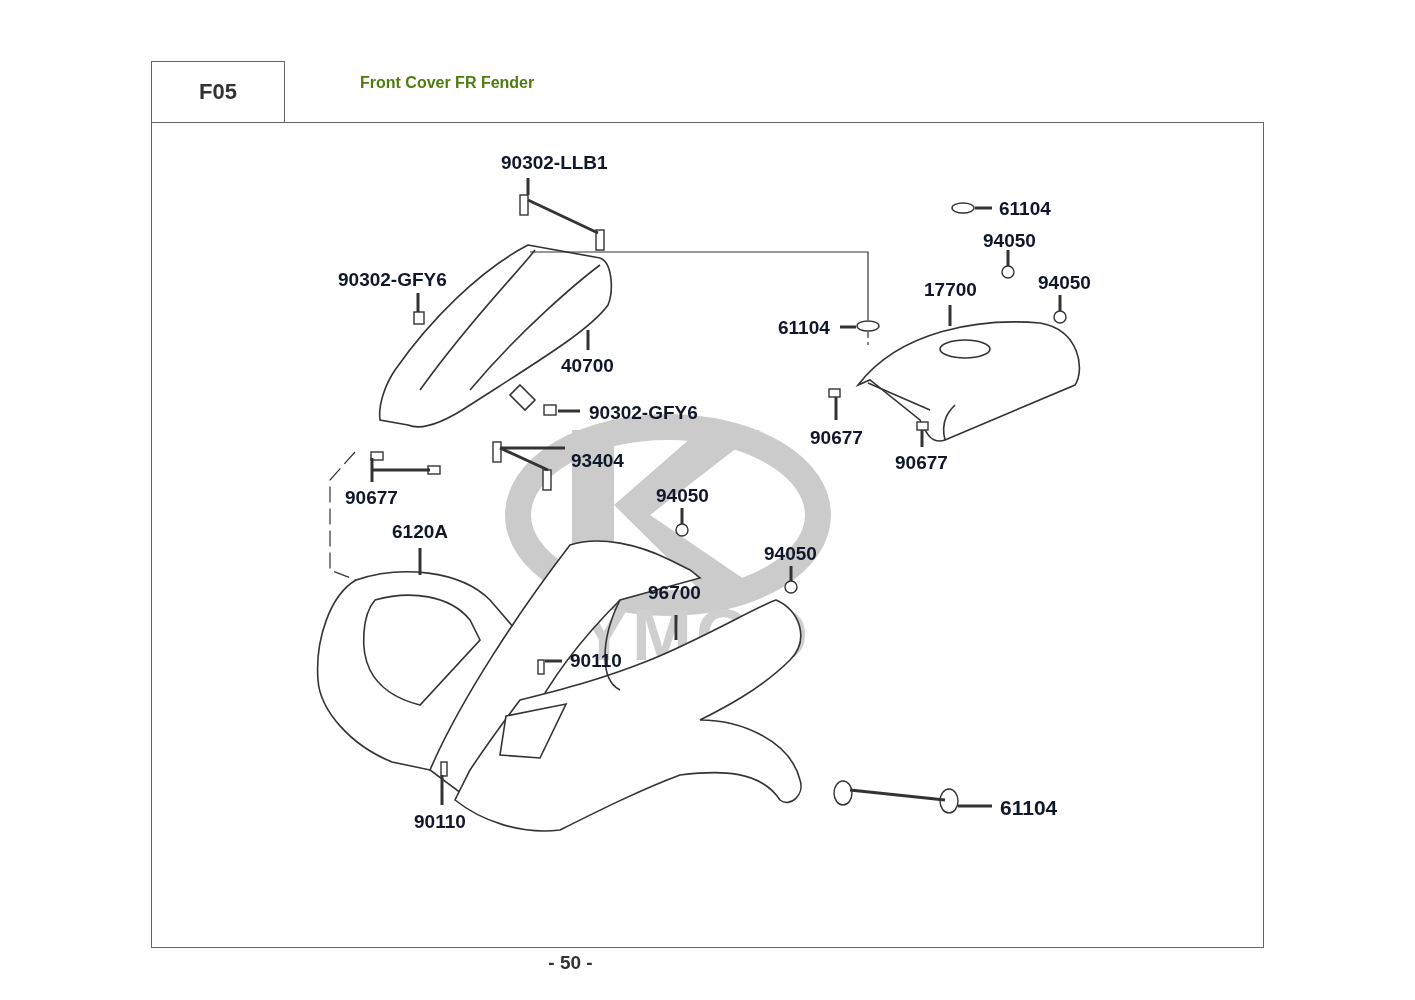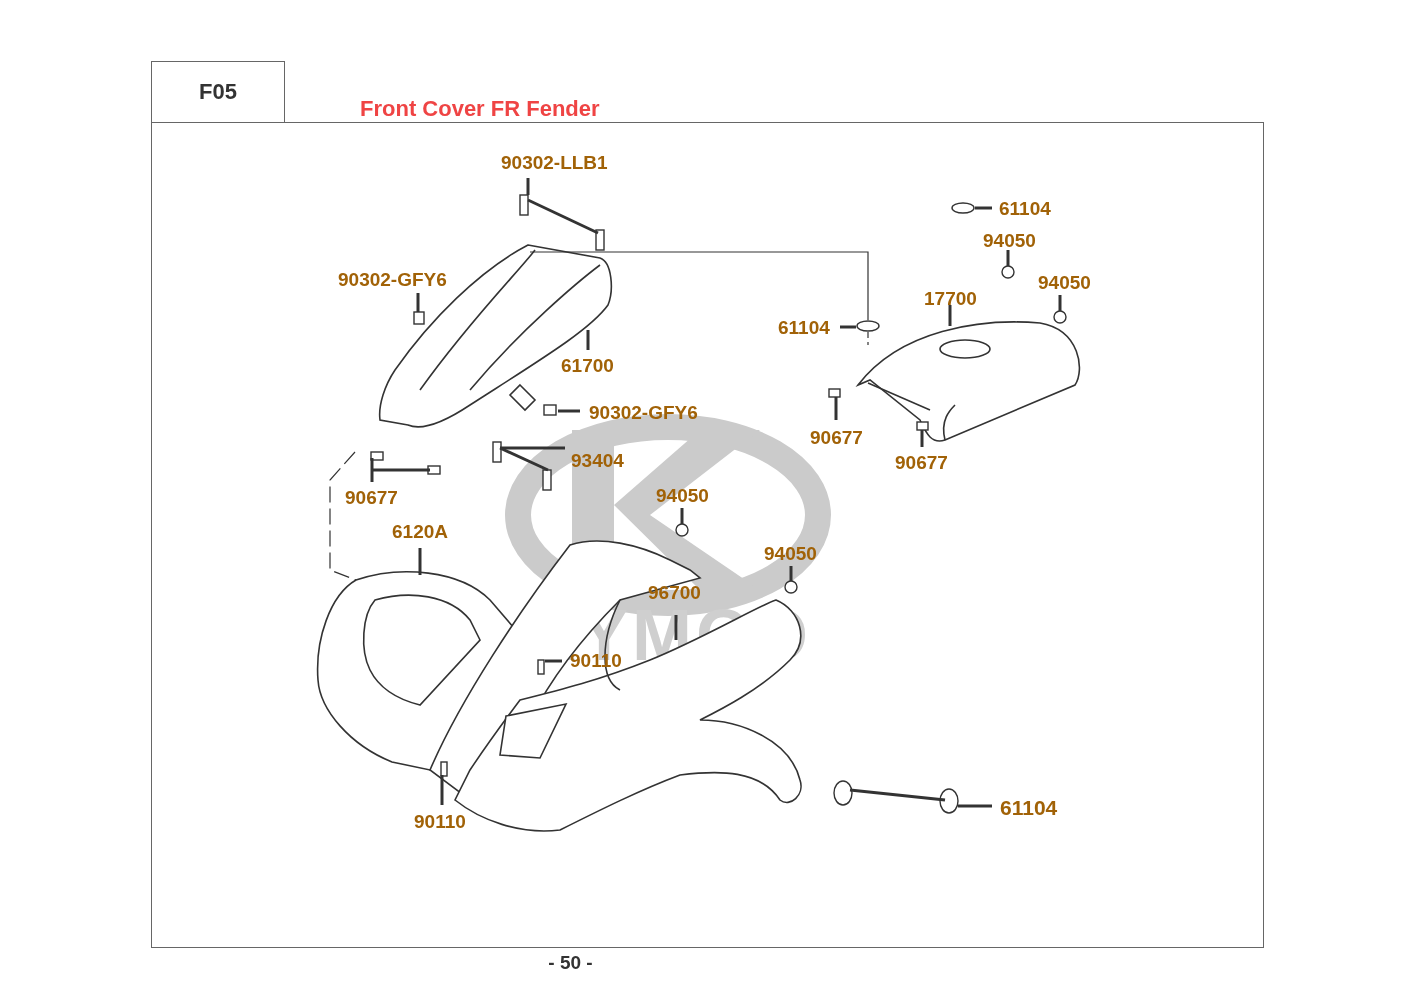--- a/index.html
+++ b/index.html
@@ -2,26 +2,26 @@
 <html><head>
 <meta charset="utf-8">
 <style>
   html, body { margin: 0; padding: 0; background: #ffffff; }
   body { width: 1415px; height: 1000px; position: relative; overflow: hidden;
          font-family: "Liberation Sans", sans-serif; color: #222; }
   .hdr-code { position: absolute; left: 151px; top: 61px; width: 134px; height: 61px;
               border: 1px solid #666; border-bottom: none; box-sizing: border-box;
               display: flex; align-items: center; justify-content: center;
               font-weight: bold; font-size: 22px; color: #333; }
-  .hdr-title { position: absolute; left: 360px; top: 96px; font-weight: bold; font-size: 22px; color: #ef4444; }
+  .hdr-title { position: absolute; left: 360px; top: 74px; font-weight: bold; font-size: 16px; color: #4d7c0f; }
   .frame { position: absolute; left: 151px; top: 122px; width: 1113px; height: 826px;
            border: 1px solid #666; box-sizing: border-box; }
   .hdr-line { position: absolute; left: 309px; top: 122px; width: 955px; height: 0; border-top: 1px solid #666; }
   .diagram { position: absolute; left: 0; top: 0; width: 1415px; height: 1000px; }
-  .lbl { position: absolute; font-weight: bold; font-size: 19px; color: #a16207; white-space: nowrap; }
+  .lbl { position: absolute; font-weight: bold; font-size: 19px; color: #0f172a; white-space: nowrap; }
   .page-num { position: absolute; left: 0; width: 1141px; top: 952px; text-align: center;
               font-weight: bold; font-size: 19px; color: #333; }
 </style>
 </head>
 <body>
 
 <div class="hdr-code">
   <span>F05</span>
 </div>
 <div class="hdr-title">Front Cover FR Fender</div>
@@ -117,32 +117,32 @@
 
   <g stroke="#333" stroke-width="1.2" fill="none">
     <polyline points="530,252 868,252 868,320"></polyline>
     <polyline points="355,452 330,480 330,570 356,580" stroke-dasharray="16,6"></polyline>
     <line x1="868" y1="332" x2="868" y2="345" stroke-dasharray="6,4"></line>
   </g>
 </svg>
 
 <div class="lbl" style="left:501px;top:152px">90302-LLB1</div>
 <div class="lbl" style="left:338px;top:269px">90302-GFY6</div>
-<div class="lbl" style="left:561px;top:355px">61700</div>
+<div class="lbl" style="left:561px;top:355px">40700</div>
 <div class="lbl" style="left:589px;top:402px">90302-GFY6</div>
 <div class="lbl" style="left:571px;top:450px">93404</div>
 <div class="lbl" style="left:345px;top:487px">90677</div>
 <div class="lbl" style="left:392px;top:521px">6120A</div>
 <div class="lbl" style="left:656px;top:485px">94050</div>
 <div class="lbl" style="left:764px;top:543px">94050</div>
 <div class="lbl" style="left:648px;top:582px">96700</div>
 <div class="lbl" style="left:570px;top:650px">90110</div>
 <div class="lbl" style="left:414px;top:811px">90110</div>
 <div class="lbl" style="left:999px;top:198px">61104</div>
 <div class="lbl" style="left:983px;top:230px">94050</div>
 <div class="lbl" style="left:1038px;top:272px">94050</div>
-<div class="lbl" style="left:924px;top:288px">17700</div>
+<div class="lbl" style="left:924px;top:279px">17700</div>
 <div class="lbl" style="left:778px;top:317px">61104</div>
 <div class="lbl" style="left:810px;top:427px">90677</div>
 <div class="lbl" style="left:895px;top:452px">90677</div>
 <div class="lbl" style="left:1000px;top:796px;font-size:21px">61104</div>
 
 <div class="page-num">- 50 -</div>
 
 </body></html>

